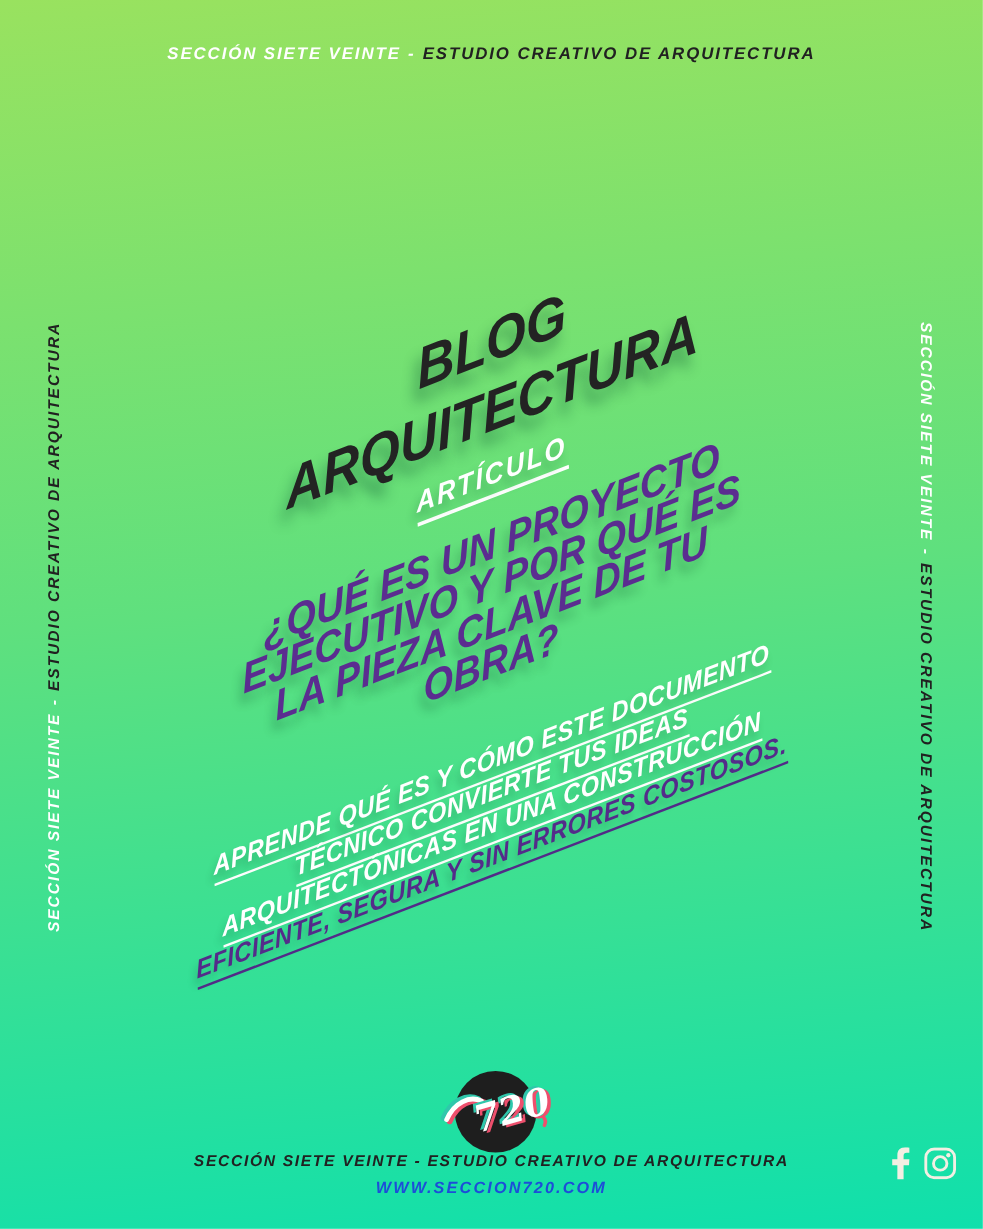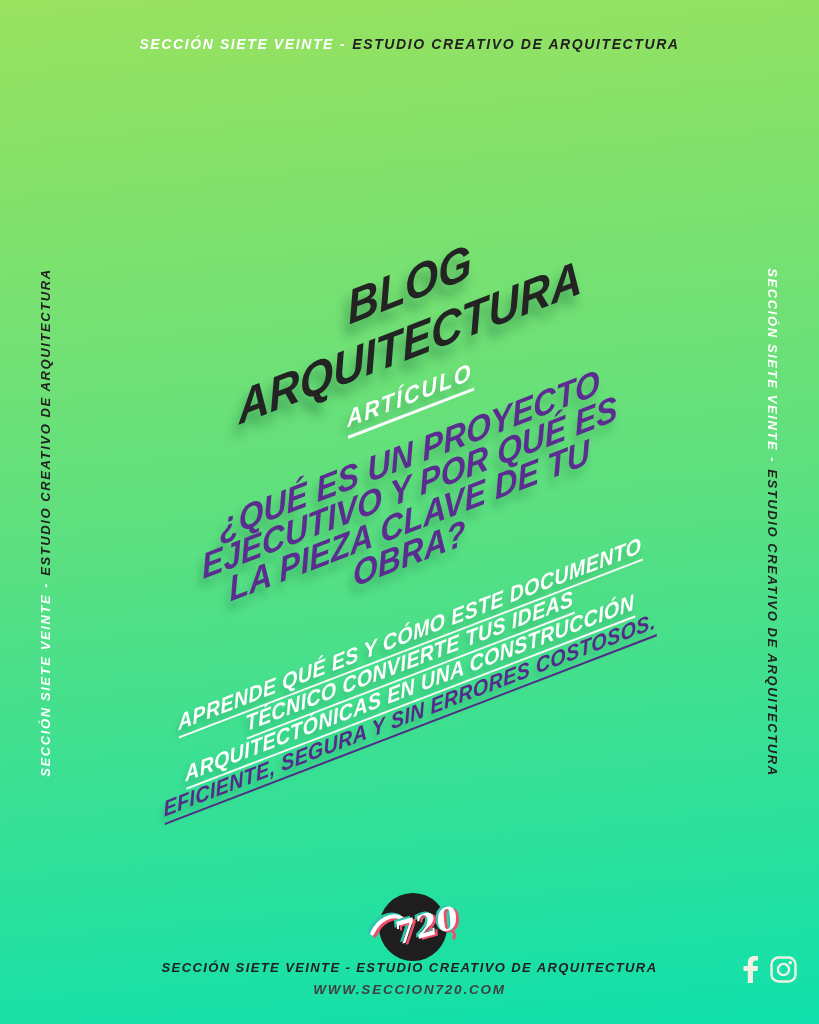--- a/index.html
+++ b/index.html
@@ -39,21 +39,21 @@
     text-shadow:-3px 5px 6px rgba(16,88,50,0.25);}
   .body-first{margin-top:50px;}
   .highlight{color:#542b8a;}
   .ul{border-bottom:2px solid currentColor;padding-bottom:2px;}
   .ul-thick{border-bottom:3px solid currentColor;padding-bottom:3px;}
   
   .logo{left:413px;top:930px;transform:translate(-50%,-50%);}
   .footer-brand{top:960px;left:0;width:100%;text-align:center;
     font-size:13px;font-weight:bold;font-style:italic;letter-spacing:1.4px;color:#212121;}
   .footer-site{top:982px;left:0;width:100%;text-align:center;
-    font-size:13.5px;font-weight:bold;font-style:italic;letter-spacing:1.8px;color:#404040;}
+    font-size:13.5px;font-weight:bold;font-style:italic;letter-spacing:1.8px;color:#1d4ed8;}
   .social{top:956px;right:22px;display:flex;gap:12px;align-items:center;}
 </style>
 </head>
 <body>
 
 <div class="abs frame-line banner-top">
   <span class="c-white">SECCIÓN SIETE VEINTE</span><span class="c-white sep">-</span><span class="c-dark">ESTUDIO CREATIVO DE ARQUITECTURA</span>
 </div>
 
 <div class="abs frame-line side side-left">

